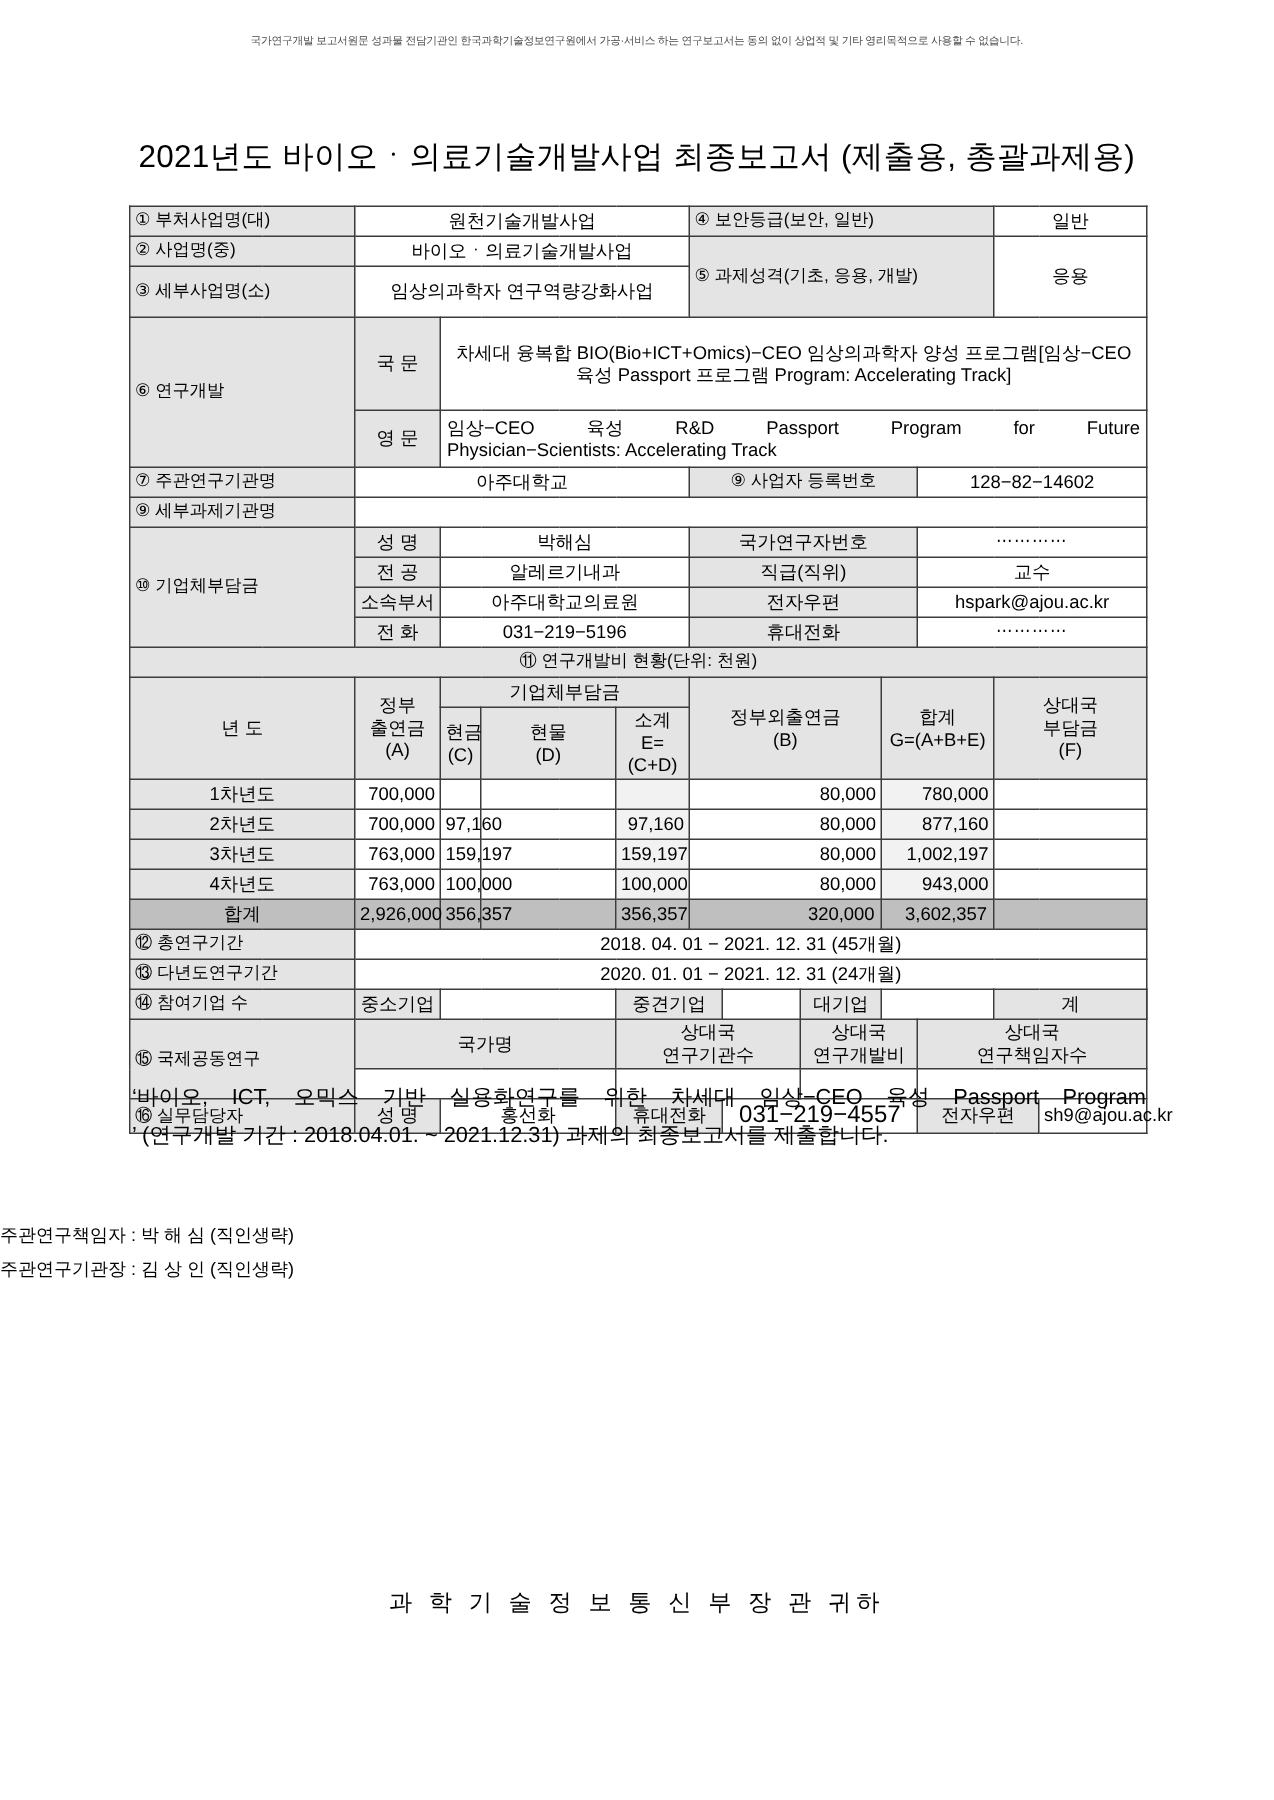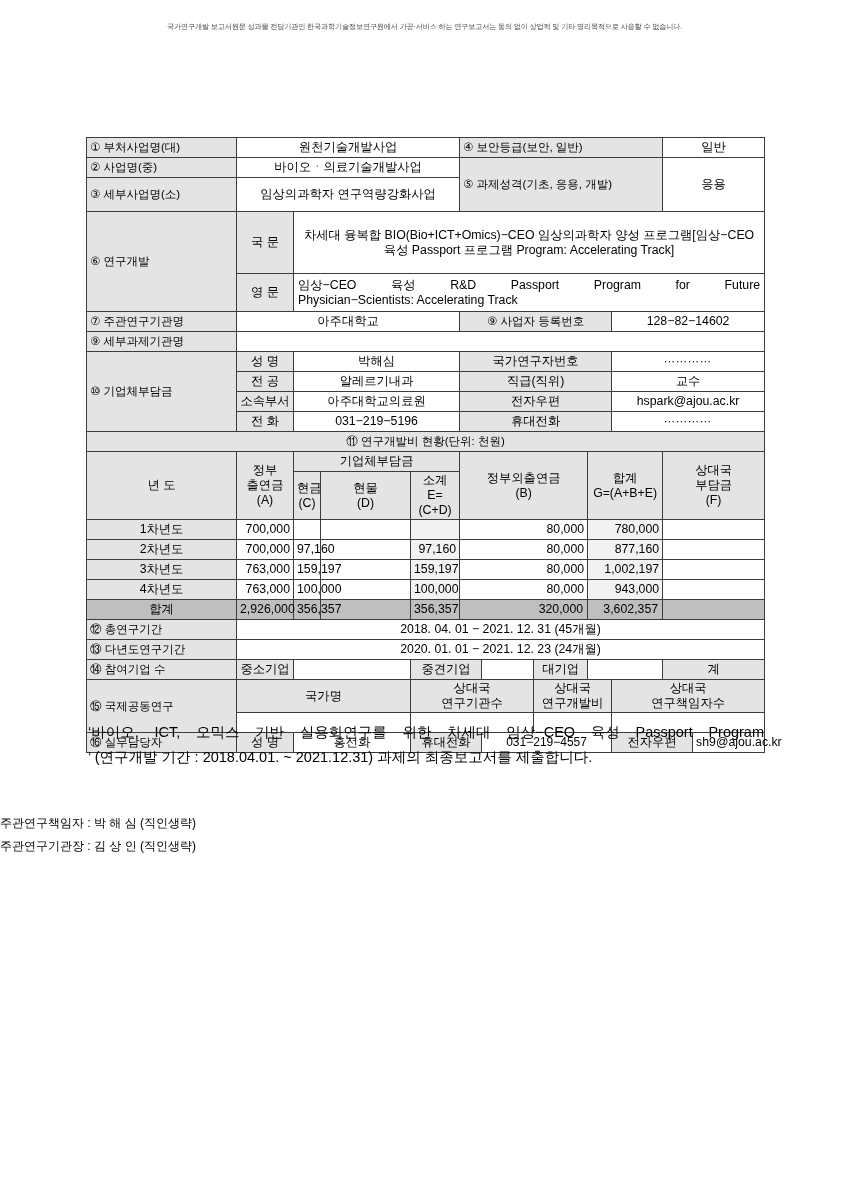--- a/index.html
+++ b/index.html
@@ -109,21 +109,21 @@
     background: #bfbfbf;
     font-weight: normal;
   }
   .sum-row td.num, .sum-row td.num-shade {
     background: #bfbfbf;
     text-align: right;
     padding-right: 4px;
   }
   .blank-dark { background: #bfbfbf; }
   .masked { letter-spacing: 1px; font-size: 11px; }
-  .small-num { font-size: 12px; margin-left: 32px; }
+  .small-num { font-size: 16px; margin-left: 32px; }
   .band {
     background: #e4e4e4;
     text-align: center;
   }
   .circ { font-size: 11.5px; }
 
   
   .statement {
     position: absolute;
     top: 720px;
@@ -177,20 +177,21 @@
     white-space: nowrap;
   }
 </style>
 </head>
 <body>
 
 <div class="page">
 
   <div class="copyright">국가연구개발 보고서원문 성과물 전담기관인 한국과학기술정보연구원에서 가공·서비스 하는 연구보고서는 동의 없이 상업적 및 기타 영리목적으로 사용할 수 없습니다.</div>
 
+  <div class="doc-title">2021년도  바이오ㆍ의료기술개발사업  최종보고서  (제출용, 총괄과제용)</div>
 
   <table class="main">
     <colgroup>
       <col style="width:88px">
       <col style="width:62px">
       <col style="width:57px">
       <col style="width:27px">
       <col style="width:52px">
       <col style="width:38px">
       <col style="width:49px">
@@ -358,21 +359,21 @@
       <td class="num" colspan="2"></td>
     </tr>
 
     <tr>
       <td class="lbl circ" colspan="2">⑫ 총연구기간</td>
       <td class="val" colspan="12">2018. 04. 01  −  2021. 12. 31  (45개월)</td>
     </tr>
 
     <tr>
       <td class="lbl circ" colspan="2">⑬ 다년도연구기간</td>
-      <td class="val" colspan="12">2020. 01. 01  −  2021. 12. 23  (24개월)</td>
+      <td class="val" colspan="12">2020. 01. 01  −  2021. 12. 31  (24개월)</td>
     </tr>
 
     <tr>
       <td class="lbl circ" colspan="2">⑭ 참여기업 수</td>
       <td class="lbl-c">중소기업</td>
       <td class="val" colspan="3"></td>
       <td class="lbl-c" colspan="2">중견기업</td>
       <td class="val"></td>
       <td class="lbl-c">대기업</td>
       <td class="val" colspan="2"></td>
@@ -417,14 +418,15 @@
     <div class="l1">‘바이오, ICT, 오믹스 기반 실용화연구를 위한 차세대 임상−CEO 육성 Passport Program</div>
     <div>’ (연구개발 기간 : 2018.04.01. ~ 2021.12.31) 과제의 최종보고서를 제출합니다.</div>
   </div>
 
   <div class="signatures">
     <div class="sig-line">주관연구책임자 :  박 해 심 (직인생략)</div>
     <div class="sig-line">주관연구기관장 :  김 상 인 (직인생략)</div>
   </div>
 
 
+  <div class="addressee">과 학 기 술 정 보 통 신 부 장 관 귀하</div>
 
 </div>
 
 </body></html>

